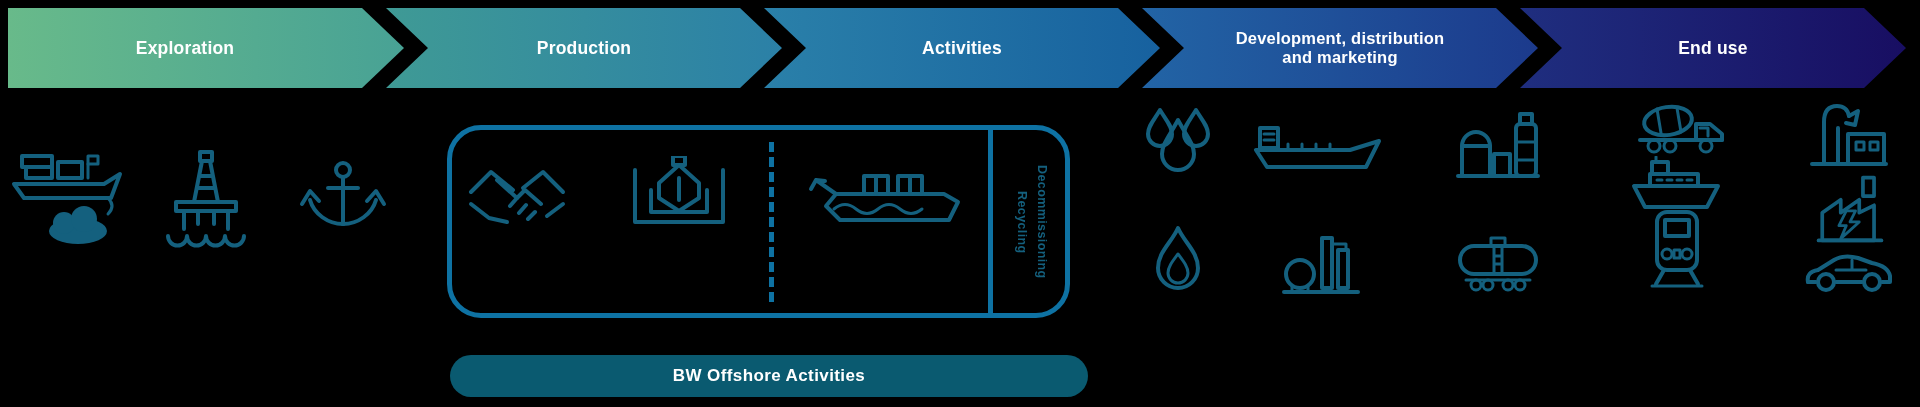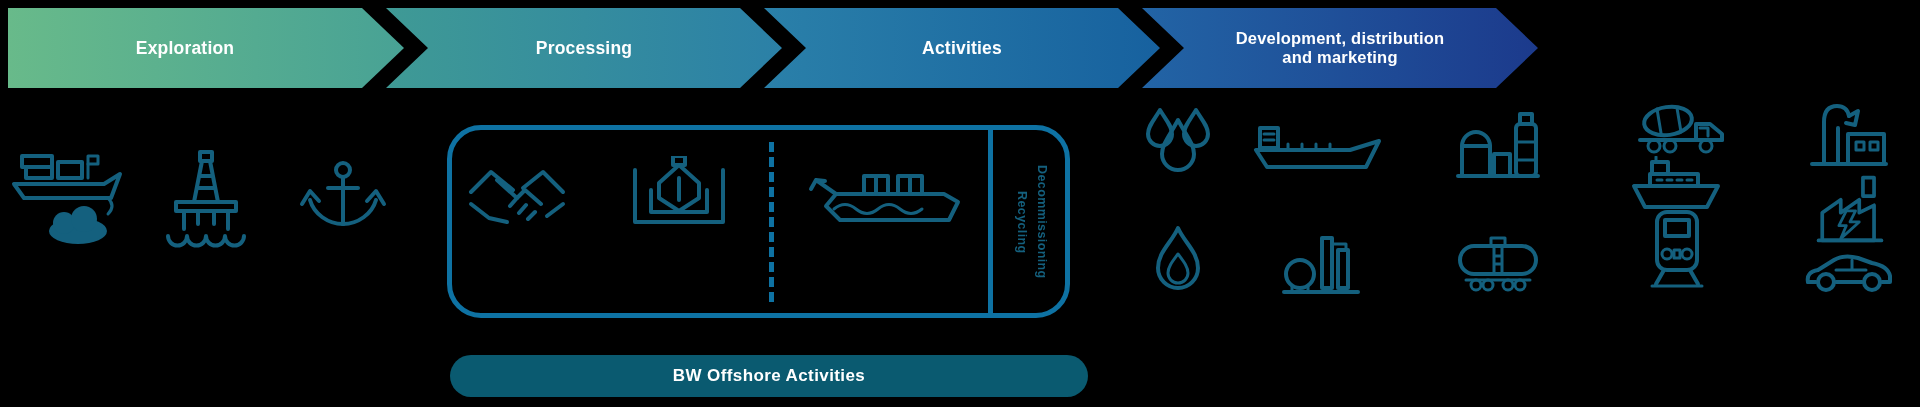--- a/index.html
+++ b/index.html
@@ -66,28 +66,31 @@
 </style>
 </head>
 <body style="background: rgb(0, 0, 0);">
 
 <div id="stage">
 
   <div class="banner banner-first" style="left: 8px; width: 396px; background: linear-gradient(90deg, rgb(104, 186, 138), rgb(72, 162, 149));">
     <span class="banner-label">Exploration</span>
   </div>
   <div class="banner banner-mid" style="left: 386px; width: 396px; background: linear-gradient(90deg, rgb(63, 154, 149), rgb(43, 128, 167));">
-    <span class="banner-label">Processing</span>
+    <span class="banner-label">Production</span>
   </div>
   <div class="banner banner-mid" style="left: 764px; width: 396px; background: linear-gradient(90deg, rgb(42, 128, 169), rgb(23, 97, 159));">
     <span class="banner-label">Activities</span>
   </div>
   <div class="banner banner-mid" style="left: 1142px; width: 396px; background: linear-gradient(90deg, rgb(34, 100, 165), rgb(28, 58, 140));">
     <span class="banner-label" style="font-size:16.5px;">Development, distribution
 and marketing</span>
+  </div>
+  <div class="banner banner-mid" style="left: 1520px; width: 386px; background: linear-gradient(90deg, rgb(31, 46, 127), rgb(24, 14, 98));">
+    <span class="banner-label">End use</span>
   </div>
 
   <div class="icon" style="left:8px;top:140px;width:122px;height:108px;">
     <svg viewBox="0 0 122 108">
       <rect x="14" y="16" width="30" height="11"></rect>
       <rect x="18" y="27" width="26" height="11"></rect>
       <rect x="50" y="22" width="24" height="16"></rect>
       <path d="M80 16 h10 v8 h-10 z" class="t"></path>
       <path d="M80 24 v14" class="t"></path>
       <path d="M6 44 H96 L112 34 L103 58 H16 Z"></path>

